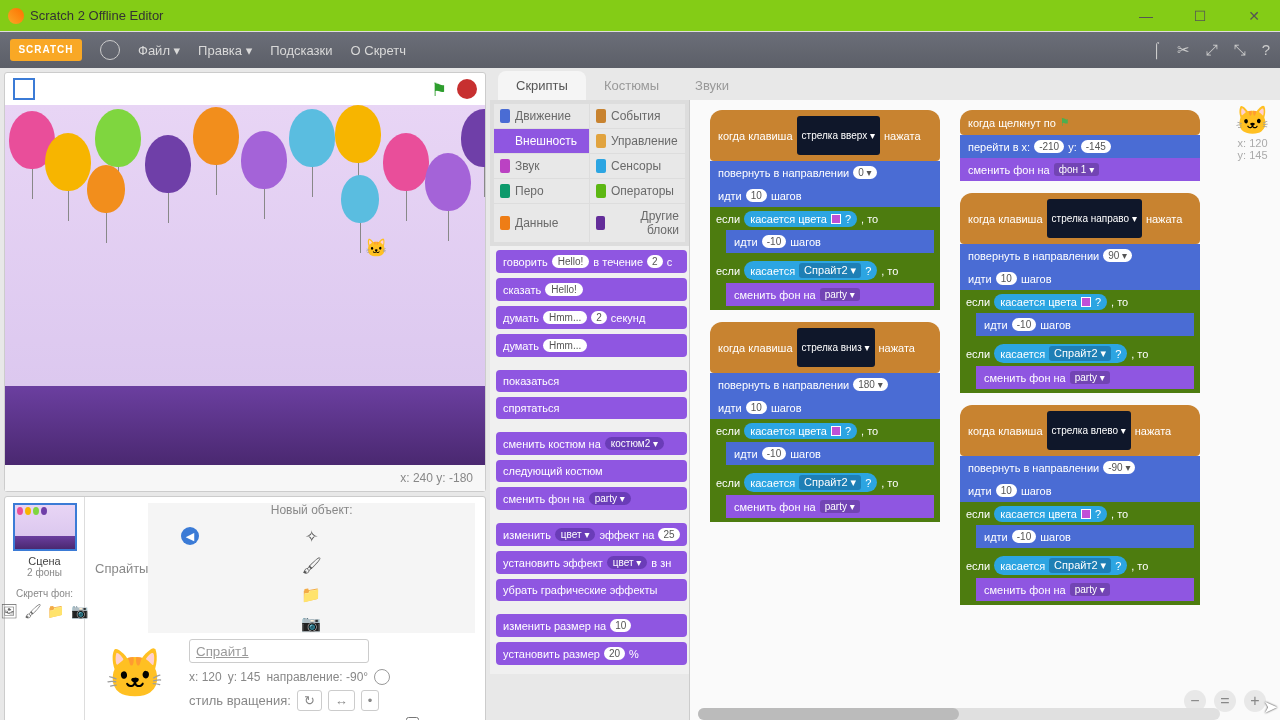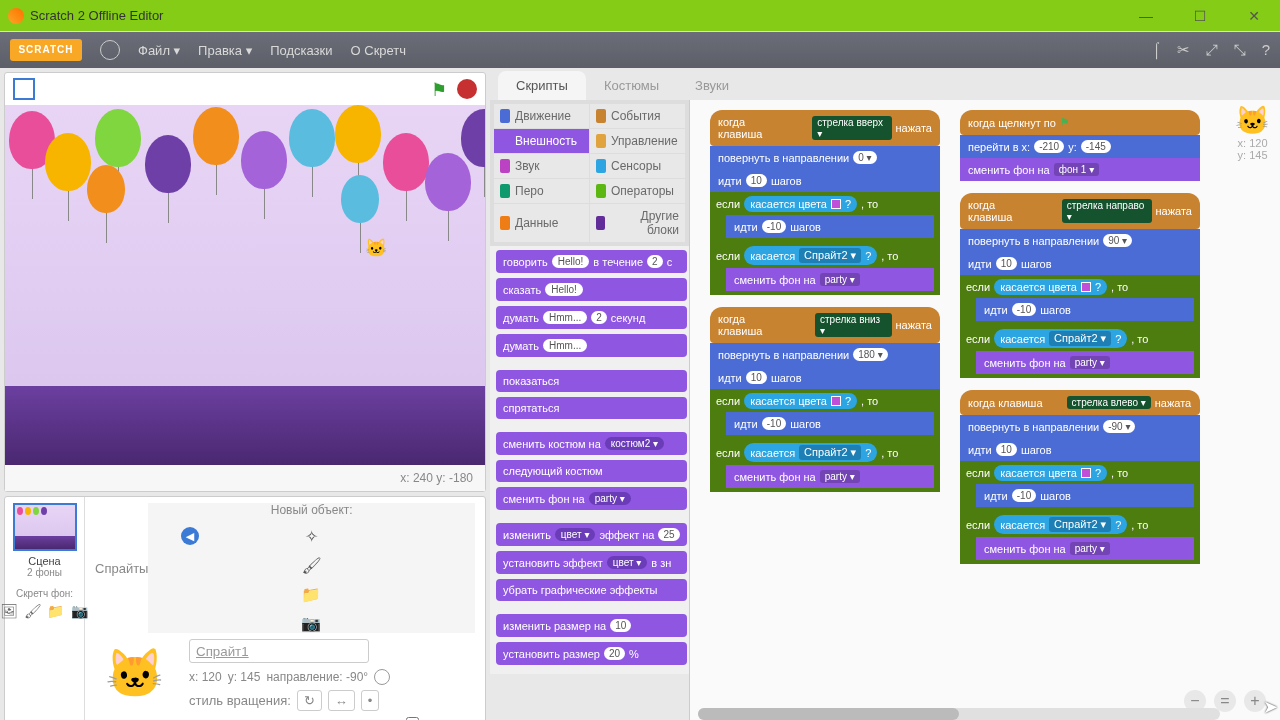--- a/index.html
+++ b/index.html
@@ -65,21 +65,21 @@
 .palette-blocks { padding: 4px 2px 4px 6px; background: #f0f0f0; }
 .pblock { background: #8f56e1; color: #fff; font-size: 11px; padding: 5px 7px; margin-bottom: 5px; border-radius: 4px; display: flex; align-items: center; gap: 4px; cursor: pointer; white-space: nowrap; }
 .pblock .oval { background: #fff; color: #555; padding: 1px 6px; border-radius: 8px; font-size: 10px; }
 .pblock .ovald { background: #6a3cb8; color: #fff; padding: 1px 6px; border-radius: 8px; font-size: 10px; }
 .pblock .num { background: #fff; color: #555; padding: 1px 5px; border-radius: 8px; font-size: 10px; }
 .script-area { flex: 1; background: #fafafa; position: relative; overflow: hidden; }
 .script-col { position: absolute; }
 .col1 { top: 10px; left: 20px; width: 230px; }
 .col2 { top: 10px; left: 270px; width: 240px; }
 .hat { background: #c88330; color: #fff; font-size: 11px; padding: 6px 8px; border-radius: 12px 12px 4px 4px; display: flex; align-items: center; gap: 4px; }
-.hat .dd { background: #14532d; padding: 1px 5px; border-radius: 3px; font-size: 10px; margin-left: 20px; }
+.hat .dd { background: #0f172a; padding: 14px 5px; border-radius: 3px; font-size: 10px; }
 .hat.brown { background: #c88330; }
 .stack { margin-bottom: 12px; }
 .blk { color: #fff; font-size: 11px; padding: 5px 8px; display: flex; align-items: center; gap: 4px; }
 .blk.motion { background: #4a6cd4; }
 .blk.looks { background: #8f56e1; }
 .blk .num { background: #fff; color: #555; padding: 1px 5px; border-radius: 8px; font-size: 10px; }
 .blk .dd { background: rgba(0,0,0,0.2); padding: 1px 5px; border-radius: 3px; font-size: 10px; }
 .cwrap { background: #4d7c0f; padding: 4px 6px 4px 6px; }
 .cwrap .cond { display: flex; align-items: center; gap: 4px; color: #fff; font-size: 11px; margin-bottom: 3px; }
 .cwrap .sensing { background: #2ca5e2; padding: 2px 6px; border-radius: 10px; display: inline-flex; align-items: center; gap: 4px; }

